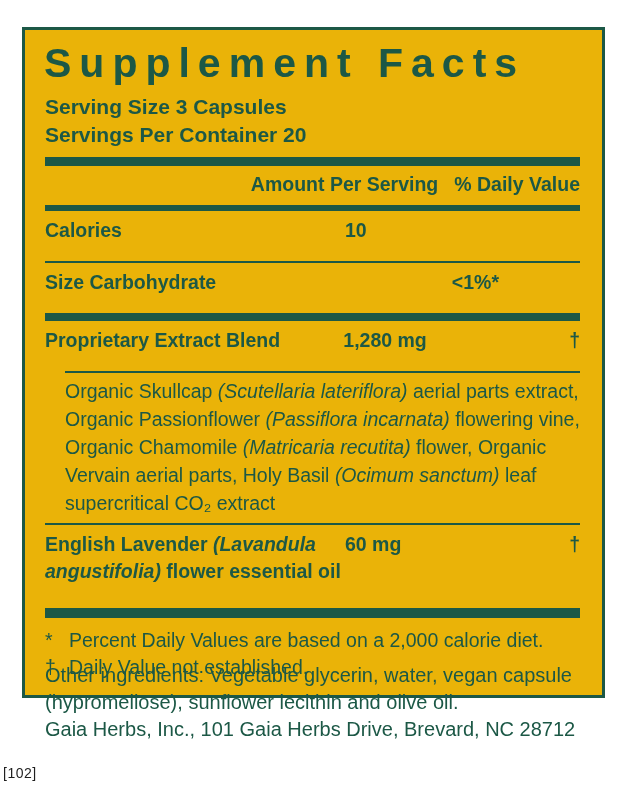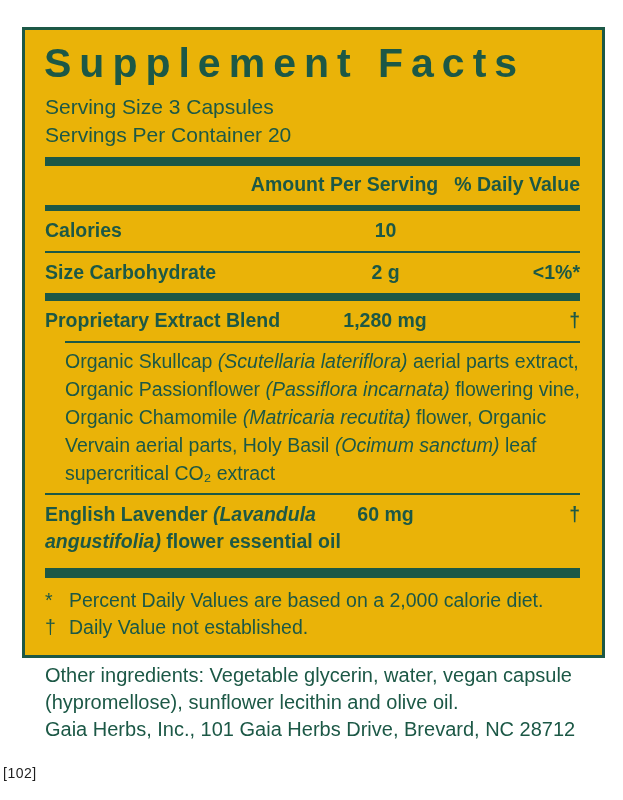--- a/index.html
+++ b/index.html
@@ -13,36 +13,36 @@
   .facts-box {
     position:absolute; left:22px; top:27px; width:583px;
     border:3px solid var(--green);
     padding:8px 22px 8px 20px;
     background:#eab308;
   }
   .title {
     font-size:41px; font-weight:bold; letter-spacing:8px;
     line-height:1.15; white-space:nowrap; margin:2px 0 6px -1px;
   }
-  .serving p { font-size:21px; font-weight:normal; line-height:28px; }
+  .serving p { font-size:21px; font-weight:bold; line-height:28px; }
   .bar { background:var(--green); }
   .bar.t9  { height:9px;  margin-top:8px; }
   .bar.t6  { height:6px; }
   .bar.t8  { height:8px; }
   .bar.t10 { height:10px; margin-top:6px; }
   .hairline { height:2px; background:var(--green); }
   .hairline.indent { margin-left:20px; }
   .trow {
     display:flex; align-items:baseline;
     font-size:19.5px; font-weight:bold; line-height:27px;
-    padding:6px 0 7px 0;
+    padding:6px 0 17px 0;
   }
   .header-row { padding:5px 0 7px 0; }
   .c-name { width:300px; }
-  .c-amt  { flex:1; text-align:center; white-space:nowrap; }
+  .c-amt  { flex:1; text-align:left; white-space:nowrap; }
   .c-dv   { width:138px; text-align:right; white-space:nowrap;margin-left:16px; }
   .blend-desc {
     margin:4px 0 6px 20px; font-size:19.5px; font-weight:normal;
     line-height:28px;
   }
   .it { font-style:italic; }
   .footnotes { padding:9px 0 6px 0; }
   .fn { display:flex; font-size:19.5px; line-height:27px; }
   .fn-marker { width:24px; flex:none; }
   .below {
@@ -82,21 +82,20 @@
     <div class="trow">
       <div class="c-name">Calories</div>
       <div class="c-amt">10</div>
       <div class="c-dv"></div>
     </div>
 
     <div class="hairline"></div>
 
     <div class="trow">
       <div class="c-name">Size Carbohydrate</div>
-      <div class="c-amt">2 g</div>
       <div class="c-dv">&lt;1%*</div>
     </div>
 
     <div class="bar t8"></div>
 
     <div class="trow">
       <div class="c-name">Proprietary Extract Blend</div>
       <div class="c-amt">1,280 mg</div>
       <div class="c-dv">†</div>
     </div>

